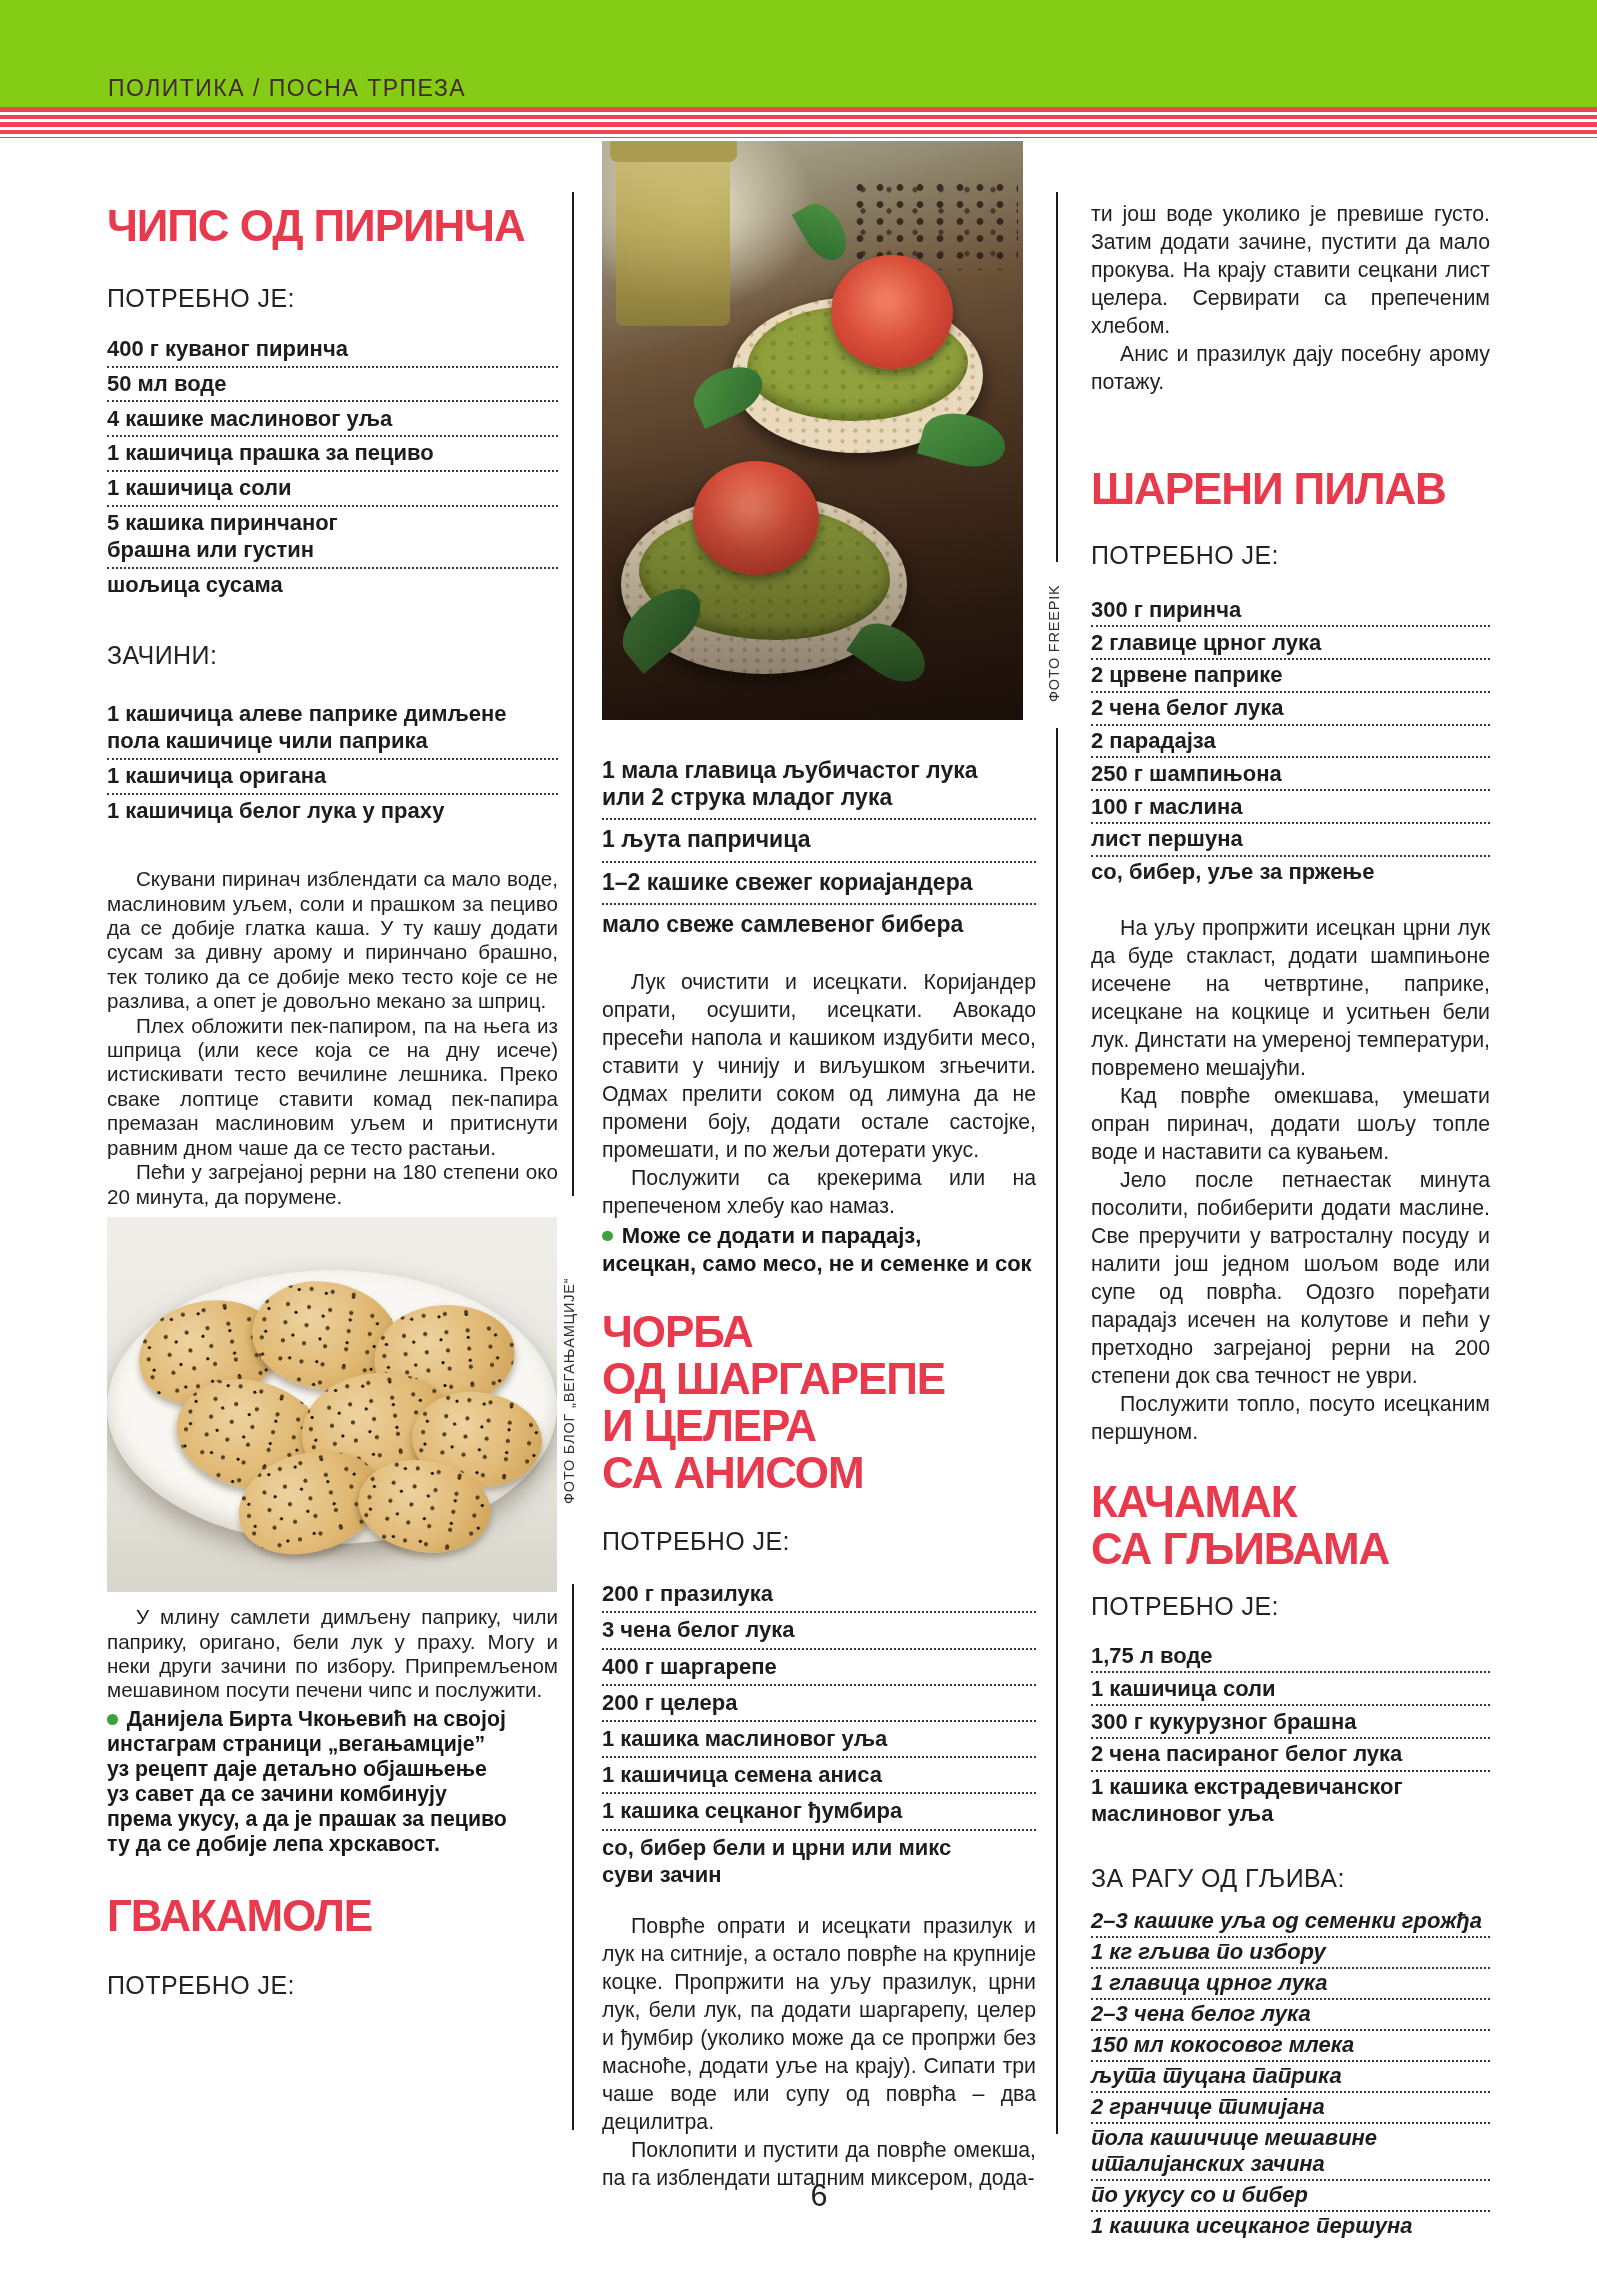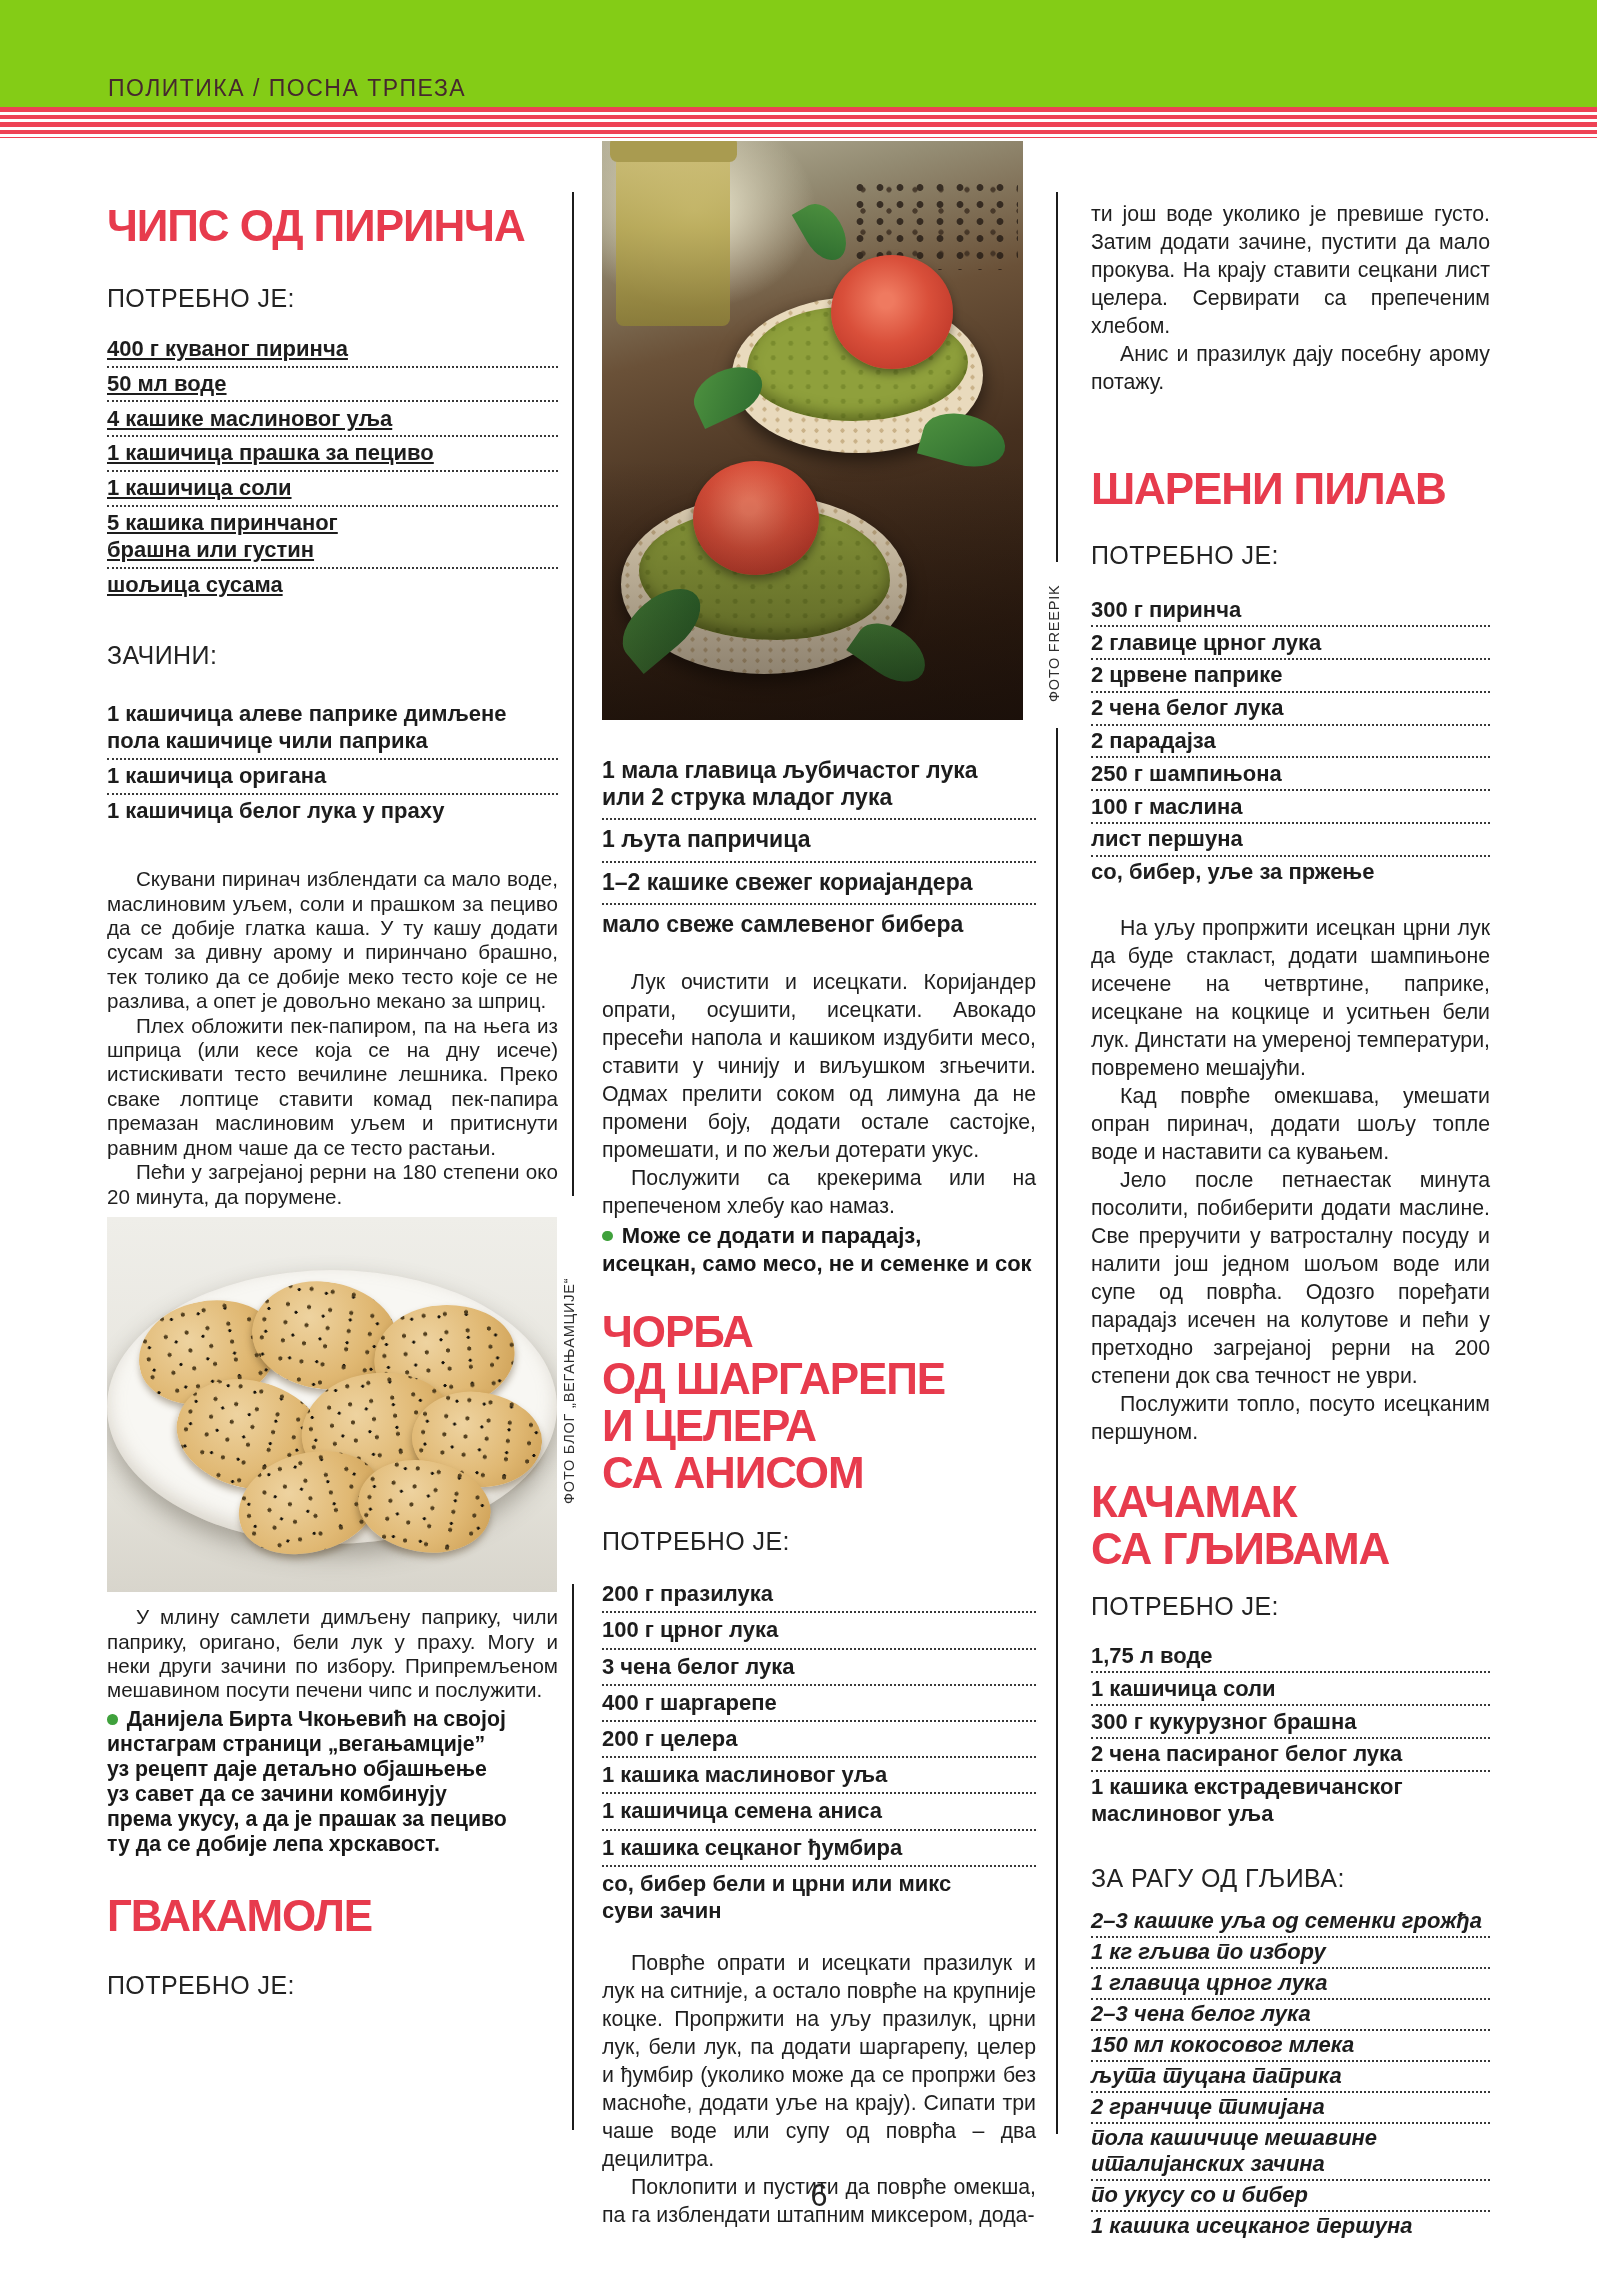--- a/index.html
+++ b/index.html
@@ -130,21 +130,21 @@
 
   <div class="vcap" style="left:1046px;top:565px;height:157px;">ФОТО FREEPIK</div>
   <div class="vcap" style="left:561px;top:1203px;height:376px;">ФОТО БЛОГ „ВЕГАЊАМЦИЈЕ“</div>
 
   <div class="col col1 c1">
 
     <h2 class="h1">ЧИПС ОД ПИРИНЧА</h2>
 
     <p class="needed" style="margin-top:35px;">ПОТРЕБНО ЈЕ:</p>
 
-    <ul class="ing" style="margin-top:20px;text-decoration:underline;">
+    <ul class="ing" style="margin-top:20px;">
 
     <li>400 г куваног пиринча</li>
         <li>50 мл воде</li>
         <li>4 кашике маслиновог уља</li>
         <li>1 кашичица прашка за пециво</li>
         <li>1 кашичица соли</li>
         <li>5 кашика пиринчаног
 брашна или густин</li>
         <li>шољица сусама</li>
       </ul>
@@ -237,21 +237,20 @@
     <h2 class="h1" style="margin-top:30.5px;">ЧОРБА
 ОД ШАРГАРЕПЕ
 И ЦЕЛЕРА
 СА АНИСОМ</h2>
 
     <p class="needed" style="margin-top:30.5px;">ПОТРЕБНО ЈЕ:</p>
 
     <ul class="ing" style="margin-top:21.3px;">
 
     <li style="font-size:22px;padding:3px 0 3.8px;">200 г празилука</li>
-        <li style="font-size:22px;padding:3px 0 3.8px;">100 г црног лука</li>
         <li style="font-size:22px;padding:3px 0 3.8px;">3 чена белог лука</li>
         <li style="font-size:22px;padding:3px 0 3.8px;">400 г шаргарепе</li>
         <li style="font-size:22px;padding:3px 0 3.8px;">200 г целера</li>
         <li style="font-size:22px;padding:3px 0 3.8px;">1 кашика маслиновог уља</li>
         <li style="font-size:22px;padding:3px 0 3.8px;">1 кашичица семена аниса</li>
         <li style="font-size:22px;padding:3px 0 3.8px;">1 кашика сецканог ђумбира</li>
         <li style="font-size:22px;padding:3px 0 3.8px;">со, бибер бели и црни или микс
 суви зачин</li>
       </ul>
 

